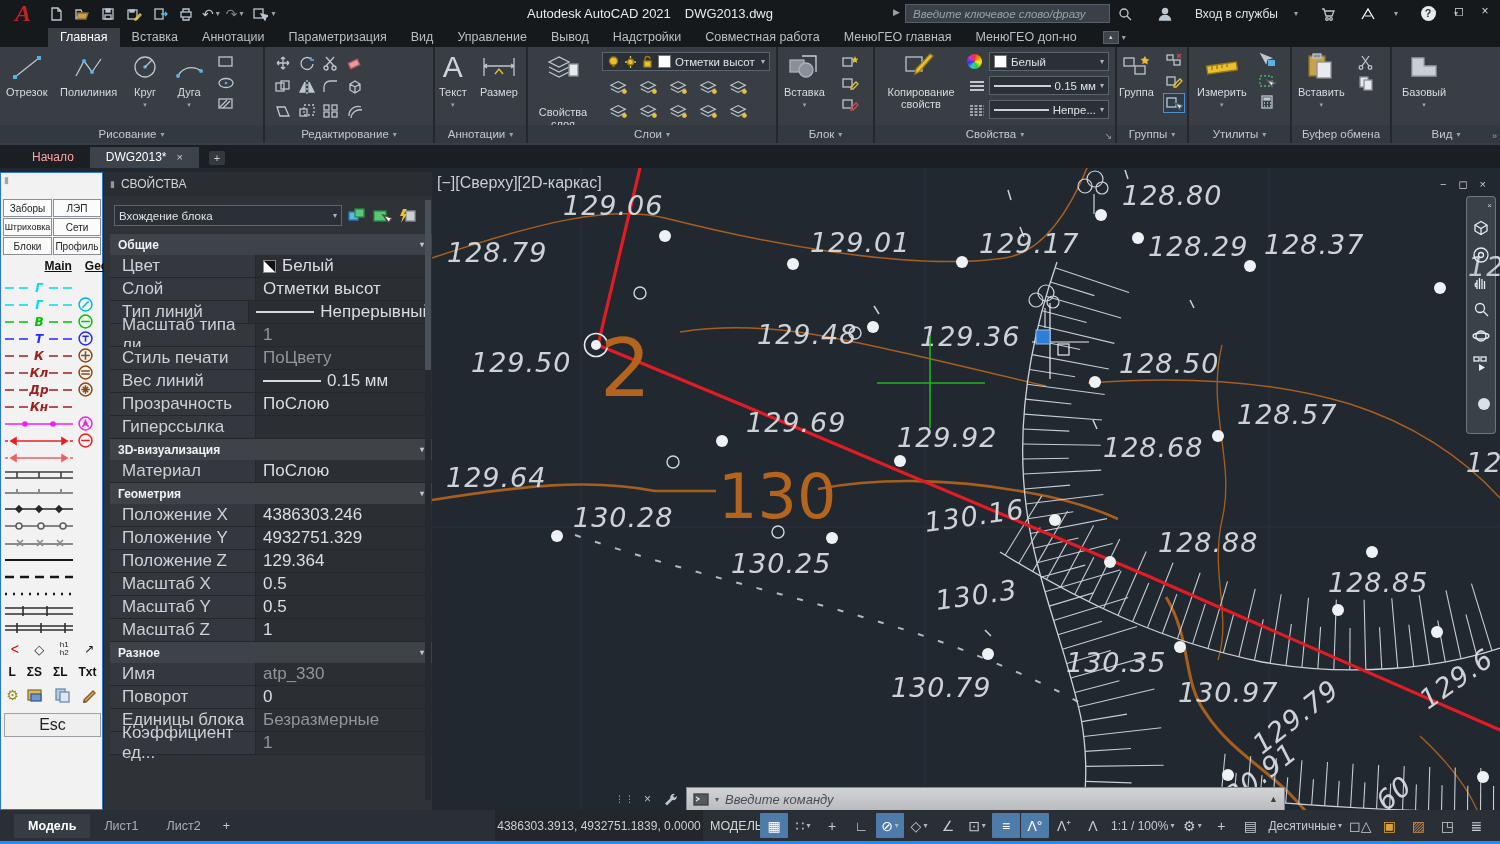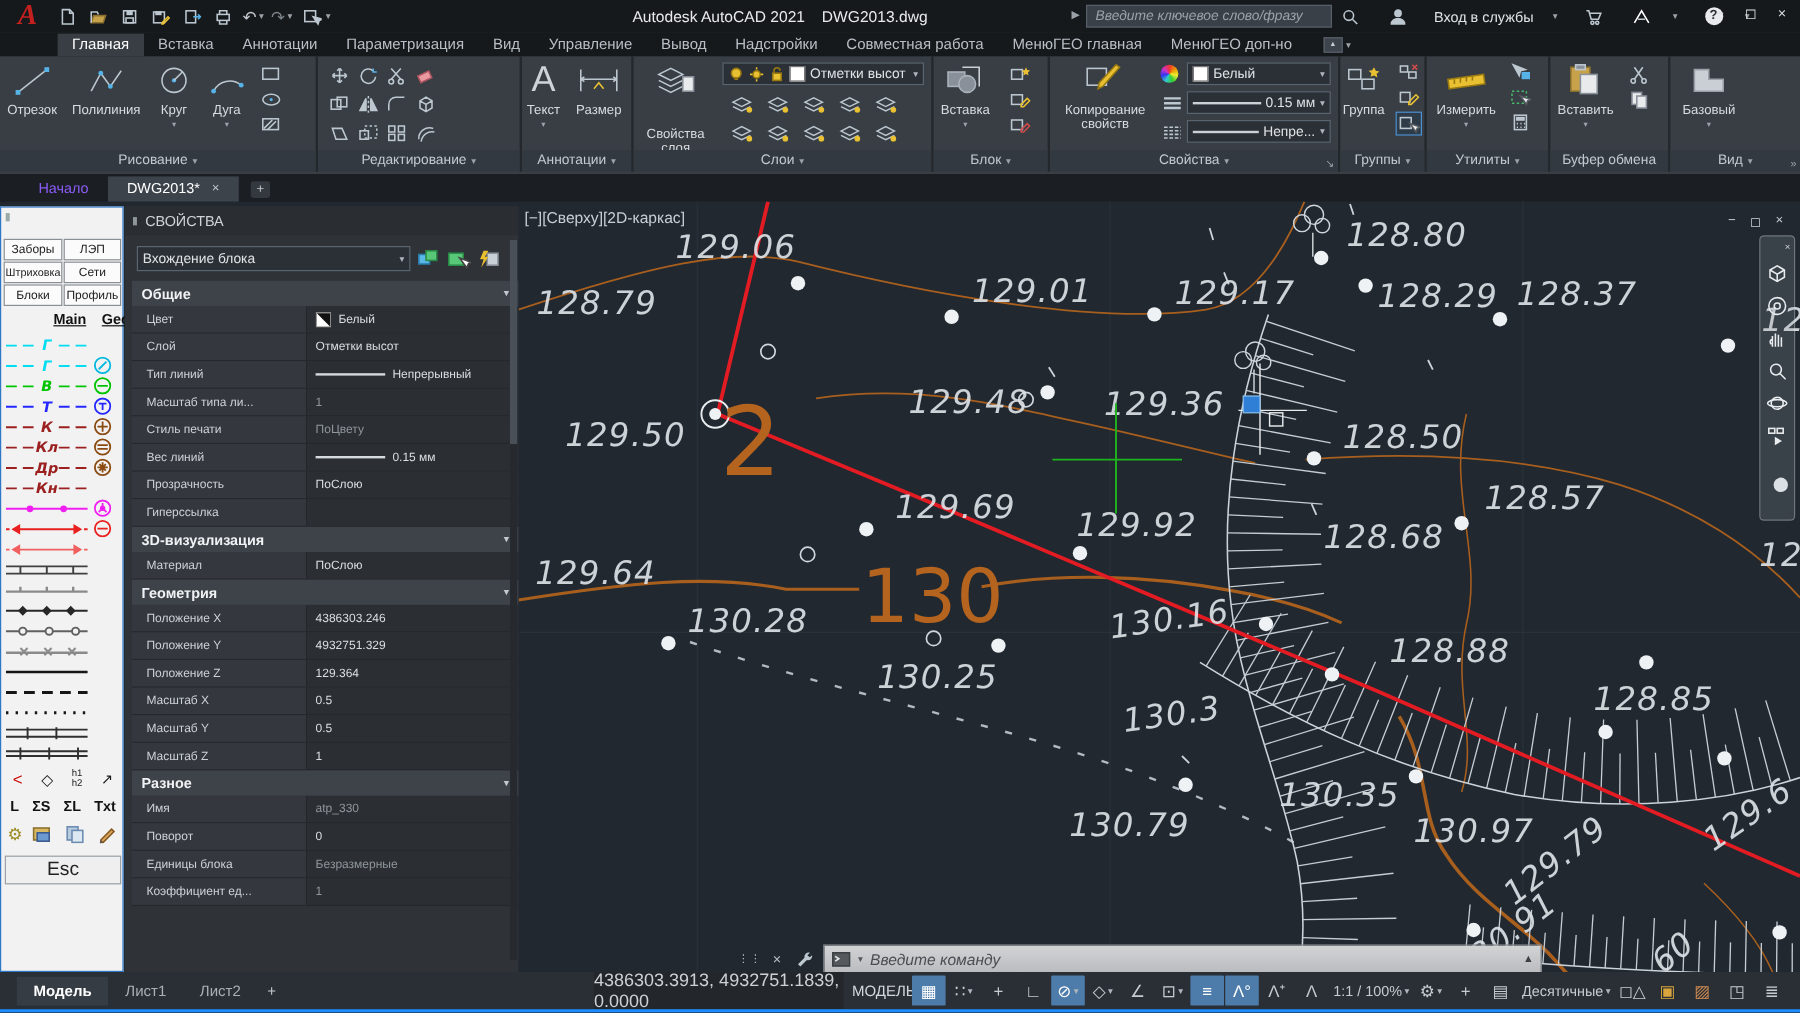--- a/index.html
+++ b/index.html
@@ -45,28 +45,28 @@
   .mcol{position:absolute;display:flex;flex-direction:column;gap:3px;align-items:center;}
   .combo{background:#2b3036;border:1px solid #5a646e;height:19px;display:flex;align-items:center;
      font-size:11.5px;color:#dfe3e6;padding:0 4px;box-sizing:border-box;gap:4px;}
   .combo .cc{margin-left:auto;font-size:8px;color:#aeb5bc;}
   .cwheel{width:15px;height:15px;border-radius:50%;
      background:conic-gradient(#e33,#e90,#ee3,#3c3,#3cc,#33e,#c3c,#e33);}
   .lwline{flex:1;height:0;border-top:2px solid #c9d0d6;}
   .hl-box{border:1px solid #4d8fd0;background:#2e3c4a;}
   
   #filetabs{position:absolute;left:0;top:145px;width:1500px;height:23px;background:#1b1e22;display:flex;align-items:flex-end;}
-  .ftab{padding:3px 16px 4px;font-size:12px;color:#8b5cf6;display:flex;gap:10px;align-items:center;}
+  .ftab{padding:3px 16px 4px;font-size:12px;color:#fca5a5;display:flex;gap:10px;align-items:center;}
   .ftab.active{background:#3c434b;color:#fff;}
   .ftab .fx{color:#c3cad0;font-size:11px;}
   #ftplus{margin-left:10px;margin-bottom:3px;width:16px;height:14px;background:#33393f;color:#c3cad0;
      font-size:11px;line-height:14px;text-align:center;border-radius:2px;}
   
   #canvas{position:absolute;left:432px;top:168px;width:1068px;height:642px;background:#212830;}
-  #vplabel{position:absolute;left:5px;top:6px;font-size:13px;color:#c9ced3;}
+  #vplabel{position:absolute;left:5px;top:6px;font-size:16px;color:#c9ced3;}
   #vpbtns{position:absolute;right:14px;top:10px;display:flex;gap:12px;font-size:11px;color:#ccd1d5;}
   #navbar{position:absolute;right:4px;top:28px;width:30px;height:238px;border-radius:4px;
      background:rgba(150,158,166,0.22);border:1px solid rgba(255,255,255,0.28);
      display:flex;flex-direction:column;align-items:center;padding-top:4px;box-sizing:border-box;gap:9px;}
   #navbar .nx{font-size:8px;color:#c9ced3;align-self:flex-end;margin-right:3px;}
   
   #palette{position:absolute;left:0;top:172px;width:103px;height:638px;background:#f2f2f2;
      border:1px solid #2e77c8;box-sizing:border-box;color:#1a1a1a;}
   #palgrip{position:absolute;left:3px;top:2px;color:#9aa;font-size:9px;}
   #paltabs{position:absolute;left:2px;top:26px;width:97px;display:grid;grid-template-columns:49px 48px;grid-auto-rows:18px;gap:1px;}
@@ -82,42 +82,42 @@
      font-size:16px;color:#222;display:flex;align-items:center;justify-content:center;}
   
   #props{position:absolute;left:104px;top:172px;width:328px;height:638px;background:#2f3338;}
   #props-head{height:24px;background:#2a2e33;display:flex;align-items:center;font-size:12px;color:#d0d4d8;gap:6px;padding-left:6px;}
   #props-selrow{display:flex;align-items:center;gap:5px;padding:9px 6px 8px 10px;}
   #props-sel{width:228px;height:21px;}
   .psicon{width:20px;height:18px;display:inline-flex;align-items:center;justify-content:center;}
   .sechead{height:21px;background:#3e434a;display:flex;align-items:center;font-size:12px;font-weight:bold;color:#f0f2f4;
      padding-left:8px;margin-left:6px;position:relative;}
   .sechead .caret{position:absolute;right:8px;font-size:8px;color:#c3c9cf;}
-  .prow{display:flex;height:22px;margin-left:6px;border-bottom:1px solid #24272b;font-size:10px;}
+  .prow{display:flex;height:22px;margin-left:6px;border-bottom:1px solid #24272b;font-size:17px;}
   .plabel{width:146px;background:#34383e;color:#ccd1d6;display:flex;align-items:center;padding-left:12px;box-sizing:border-box;border-right:1px solid #24272b;}
   .pvalue{flex:1;background:#2b2f34;color:#dadee2;display:flex;align-items:center;padding-left:7px;gap:6px;box-sizing:border-box;}
   .pvalue.dim{color:#8f969c;}
   .vline{width:58px;height:0;border-top:2px solid #d5dade;}
   #props-scroll{position:absolute;right:1px;top:28px;width:6px;height:600px;background:#26292d;}
   #props-scroll .thumb{position:absolute;left:0;top:0;width:6px;height:170px;background:#4a5057;}
   
   #cmddock{position:absolute;left:615px;top:786px;width:670px;height:26px;display:flex;align-items:center;}
   #cmdgrips{display:flex;align-items:center;gap:9px;color:#b9c0c6;font-size:12px;margin-right:6px;}
   #cmdstrip{flex:1;height:25px;background:linear-gradient(#d2d3d5,#b9bbbe);border:1px solid #82878c;
      display:flex;align-items:center;padding:0 6px;gap:6px;box-sizing:border-box;}
   #cmdprompt{font-size:13px;font-style:italic;color:#4a4e53;}
   #cmdup{color:#3d4146;font-size:9px;margin-left:auto;}
   
   #statusbar{position:absolute;left:0;top:810px;width:1500px;height:31px;background:#2a2f35;}
   #layouttabs{position:absolute;left:14px;top:0;height:31px;display:flex;align-items:center;font-size:12.5px;color:#aab0b5;}
   .ltab{padding:5px 14px;}
   .ltab.active{background:#363c43;color:#fff;font-weight:bold;}
   #ltplus{margin-left:8px;color:#c3cad0;}
   #coords{position:absolute;left:495px;top:0;width:208px;height:31px;background:#23272b;color:#ccd1d6;
-     font-size:15px;display:flex;align-items:center;justify-content:center;}
+     font-size:12px;display:flex;align-items:center;justify-content:center;}
   #modelbtn{position:absolute;left:705px;top:0;height:31px;display:flex;align-items:center;font-size:12.5px;color:#d4d8dc;padding:0 5px;}
   #status-icons{position:absolute;left:760px;top:0;height:31px;display:flex;align-items:center;gap:1px;}
   .sbtn{min-width:22px;height:25px;display:flex;align-items:center;justify-content:center;gap:2px;
      color:#c6cbd1;font-size:14px;padding:0 3px;border-radius:1px;}
   .sbtn.active{background:#4d7cab;color:#fff;}
   .sbtn .stext{font-size:12px;}
   .sbtn .scaret{font-size:8px;color:#aeb5bc;}
   #bluestrip{position:absolute;left:0;top:841px;width:1500px;height:3px;background:#1e8bff;}
   svg{display:block;}
 </style>

